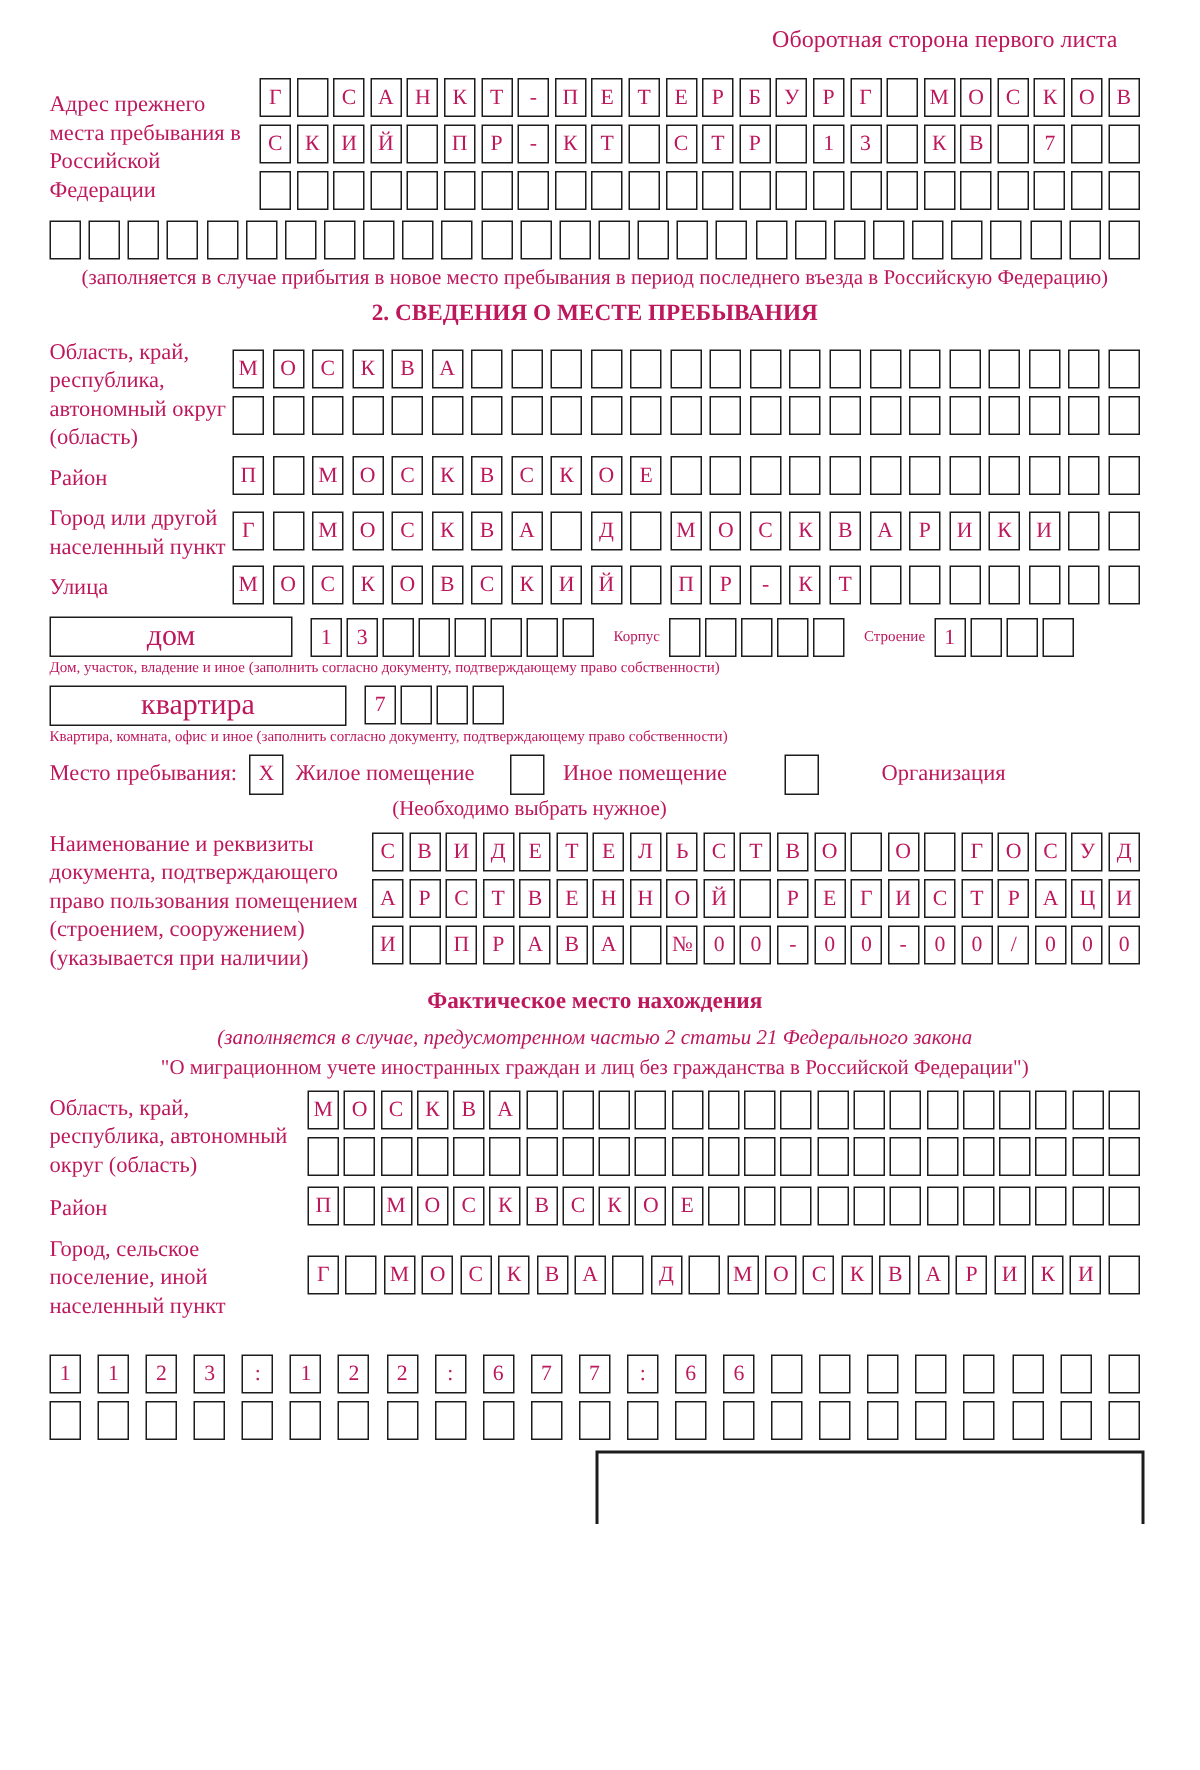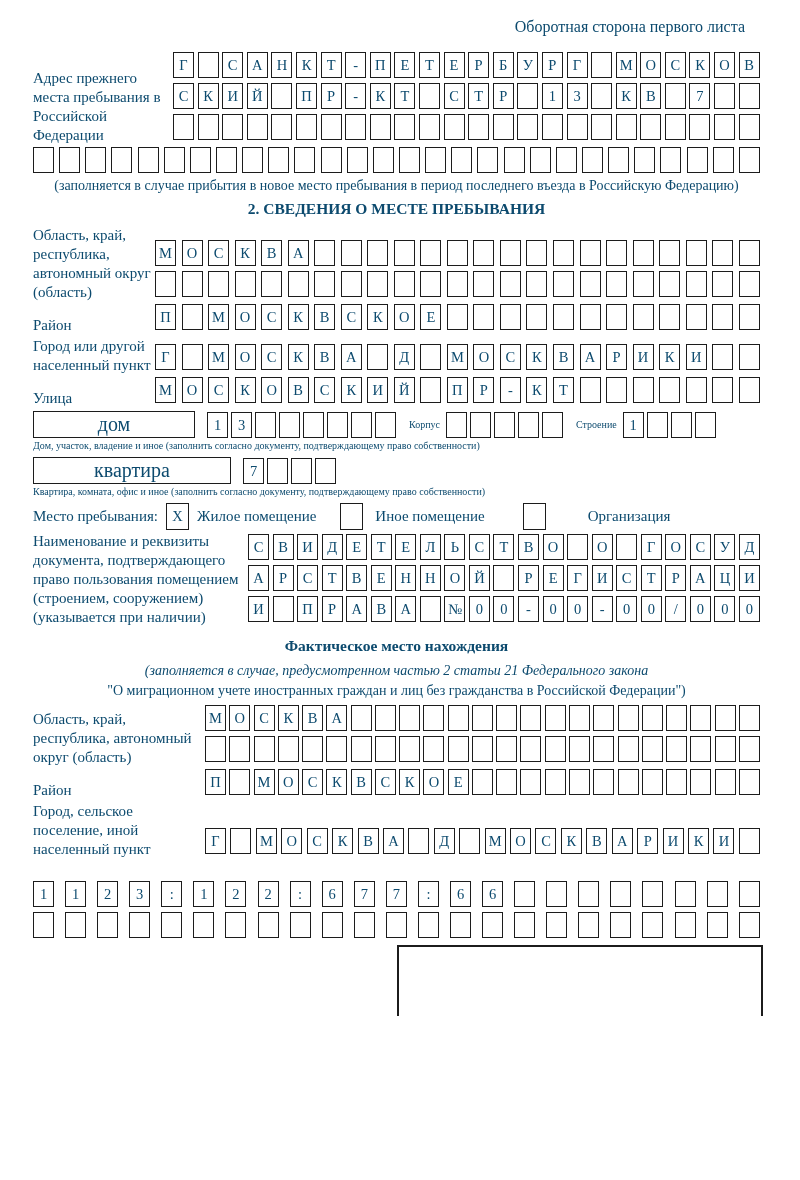--- a/index.html
+++ b/index.html
@@ -1,23 +1,23 @@
 <!DOCTYPE html>
 <html><head>
 <meta charset="utf-8">
 <style>
   html,body{margin:0;padding:0;background:#fff;}
   .page{
     width:800px;height:1016px;box-sizing:border-box;
     padding:12px 40px 0 33px;
     font-family:"Liberation Serif","DejaVu Serif",serif;
-    color:#0c4a6e;overflow:hidden;position:relative;
+    color:#be185d;overflow:hidden;position:relative;
   }
   .hdr-right{text-align:right;font-size:16px;margin:6px 15px 16px 0;}
-  .row{display:flex;align-items:flex-end;margin-bottom:2px;}
+  .row{display:flex;align-items:center;margin-bottom:2px;}
   .lbl{font-size:15px;line-height:19px;flex:none;}
   .lbl-w140{width:140px;}
   .lbl-w122{width:122px;}
   .lbl-w215{width:215px;}
   .lbl-w172{width:172px;}
   .boxcol{flex:1;min-width:0;}
   .boxes{display:flex;justify-content:space-between;margin-bottom:5px;}
   .cell{
     flex:none;width:19px;height:24px;border:1.5px solid #1c1c1c;
     text-align:center;font-size:14.5px;line-height:24px;
@@ -339,21 +339,21 @@
     <div class="inl-lbl">Строение</div>
     <div class="inline-cells boxes" style="justify-content:flex-start;flex:none;">
         <span class="cell">1</span>
         <span class="cell"></span>
         <span class="cell"></span>
         <span class="cell"></span>
       </div>
   </div>
   <div class="caption">Дом, участок, владение и иное (заполнить согласно документу, подтверждающему право собственности)</div>
 
-  <div class="row" style="align-items:center;">
+  <div class="row" style="align-items:flex-start;">
     <div class="widebox" style="width:196px;">квартира</div>
     <div class="spacer12"></div>
     <div class="inline-cells boxes" style="justify-content:flex-start;flex:none;">
         <span class="cell">7</span>
         <span class="cell"></span>
         <span class="cell"></span>
         <span class="cell"></span>
       </div>
   </div>
   <div class="caption">Квартира, комната, офис и иное (заполнить согласно документу, подтверждающему право собственности)</div>
@@ -366,20 +366,21 @@
     <span>Жилое помещение</span>
     <span style="width:24px;flex:none;"></span>
     <span class="chk"></span>
     <span class="spacer12"></span>
     <span>Иное помещение</span>
     <span style="width:38px;flex:none;"></span>
     <span class="chk"></span>
     <span style="width:42px;flex:none;"></span>
     <span>Организация</span>
   </div>
+  <div class="note" style="width:640px;">(Необходимо выбрать нужное)</div>
 
   <div class="row">
     <div class="lbl lbl-w215">Наименование и реквизиты документа, подтверждающего право пользования помещением (строением, сооружением) (указывается при наличии)</div>
     <div class="boxcol">
       <div class="boxes">
           <span class="cell">С</span>
           <span class="cell">В</span>
           <span class="cell">И</span>
           <span class="cell">Д</span>
           <span class="cell">Е</span>

